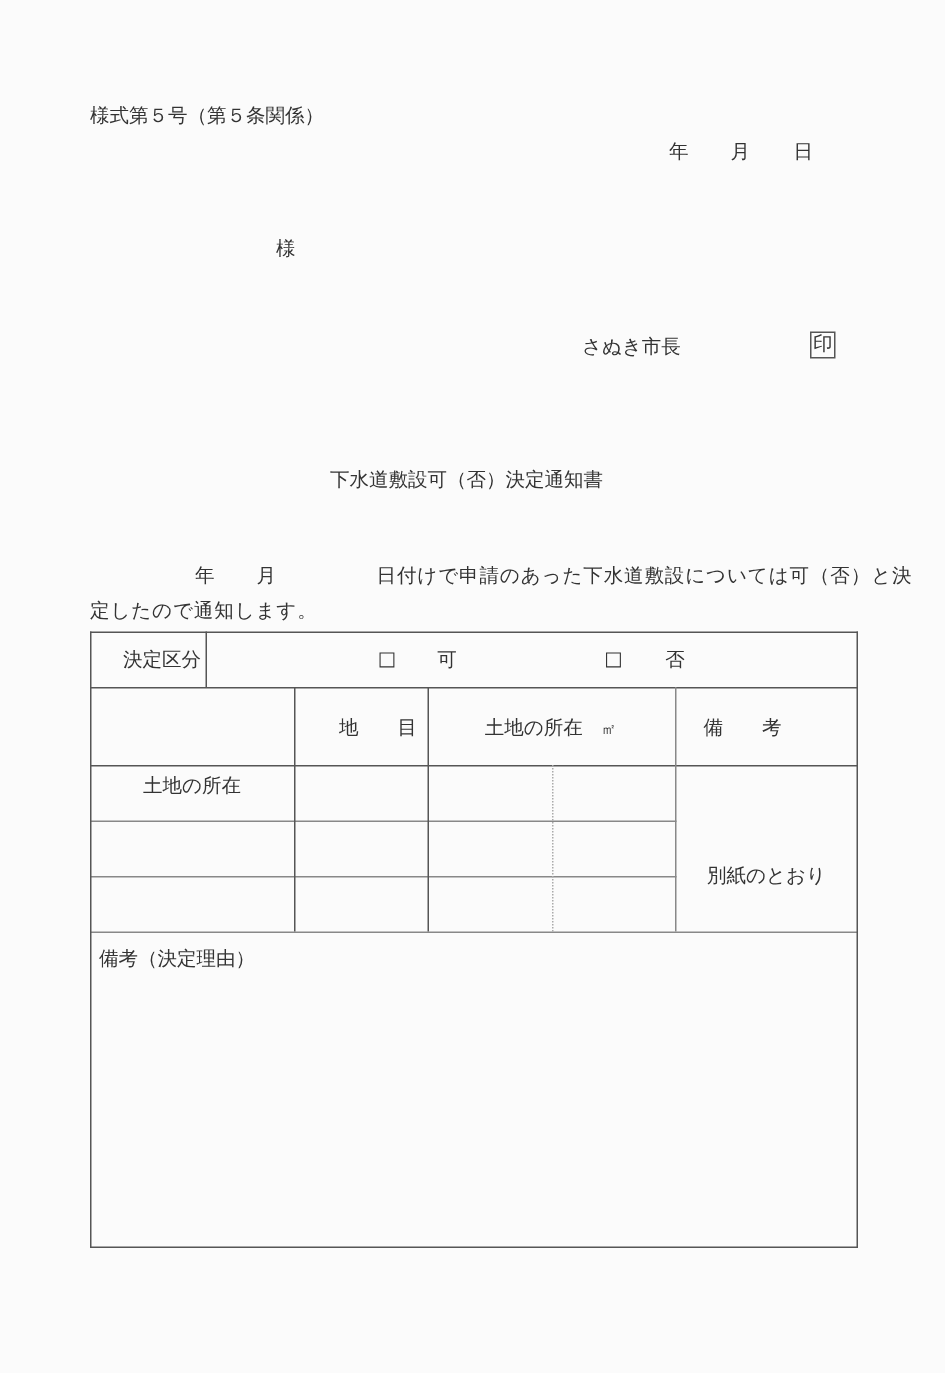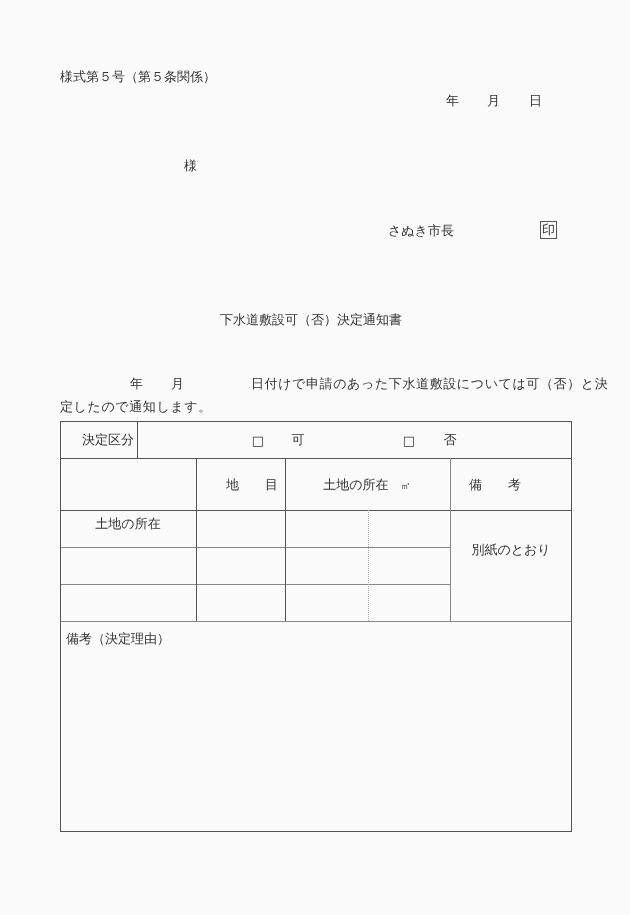--- a/index.html
+++ b/index.html
@@ -77,17 +77,17 @@
   <div class="abs" style="left:61px; top:548px; width:135px; height:36px;"></div>
   <div class="abs" style="left:197px; top:548px; width:88px; height:36px;"></div>
   <div class="abs" style="left:286px; top:548px; width:82px; height:36px;"></div>
   <div class="abs" style="left:369px; top:548px; width:81px; height:36px;"></div>
 
   <div class="abs" style="left:61px; top:585px; width:135px; height:36px;"></div>
   <div class="abs" style="left:197px; top:585px; width:88px; height:36px;"></div>
   <div class="abs" style="left:286px; top:585px; width:82px; height:36px;"></div>
   <div class="abs" style="left:369px; top:585px; width:81px; height:36px;"></div>
 
-  <div class="cell-text" style="left:511px; top:550px;">別紙のとおり</div>
+  <div class="cell-text" style="left:511px; top:584px;">別紙のとおり</div>
 
   <div class="abs" style="left:66px; top:630px;text-align:right;">備考（決定理由）</div>
   <div class="abs" style="left:66px; top:652px; width:500px; height:175px; white-space:normal;"></div>
 </div>
 
 </body></html>

